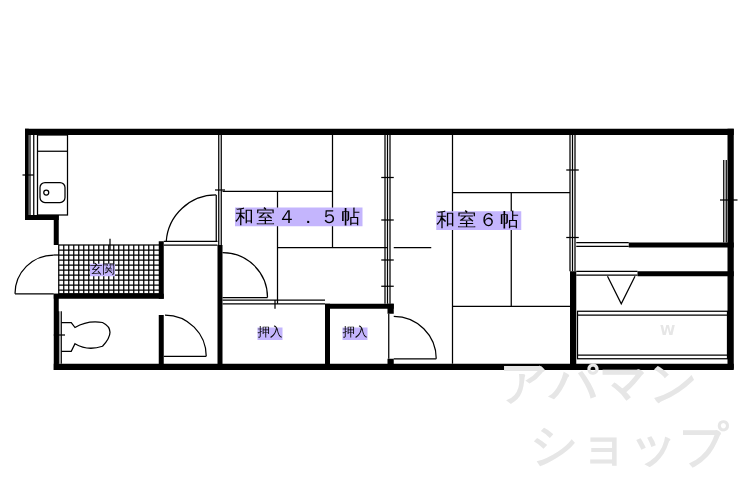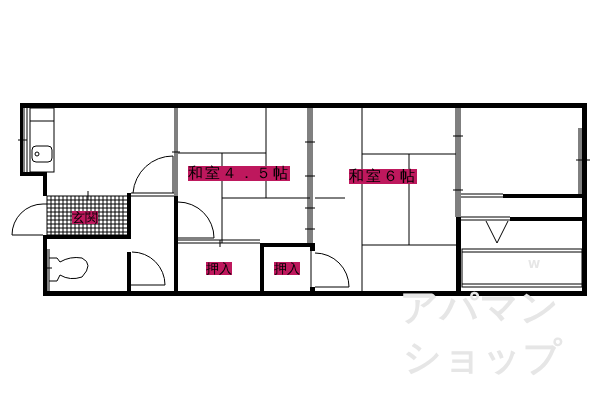--- a/index.html
+++ b/index.html
@@ -1,23 +1,23 @@
 <!DOCTYPE html>
 <html><head>
   <meta charset="utf-8">
   <style>
     html, body { margin: 0; padding: 0; background: #ffffff; }
     body { width: 600px; height: 400px; position: relative; overflow: hidden; font-family: "DejaVu Sans", sans-serif; }
     #plan { position: absolute; left: 0; top: 0; width: 600px; height: 400px; }
-    .lbl { position: absolute; color: #000; font-family: "DejaVu Sans", sans-serif; white-space: nowrap; background: #be185d; line-height: 1; }
+    .lbl { position: absolute; color: #000; font-family: "DejaVu Sans", sans-serif; white-space: nowrap; background: #c4b5fd; line-height: 1; }
     .lbl-big { font-size: 15px; letter-spacing: 2px; }
-    .lbl-small { font-size: 13px; }
+    .lbl-small { font-size: 10px; }
     .wm { position: absolute; color: #e6e6e6; font-weight: bold; font-family: Liberation Serif, serif; white-space: nowrap; line-height: 1; margin-top: 38px; }
     .wm1 { left: 400px; top: 250px; font-size: 38px; letter-spacing: 1px; }
-    .wm2 { left: 403px; top: 300px; font-size: 38px; letter-spacing: 1px; }
+    .wm2 { left: 424px; top: 300px; font-size: 38px; letter-spacing: 1px; }
     .wm-w { position: absolute; left: 528px; top: 258px; font-size: 11px; color: #e6e6e6; font-weight: bold; }
   </style>
 </head>
 <body>
 
 <svg id="plan" viewBox="0 0 600 400" xmlns="http://www.w3.org/2000/svg">
   <g fill="#000">
 
     <rect x="20" y="103" width="567" height="5"></rect>
 

